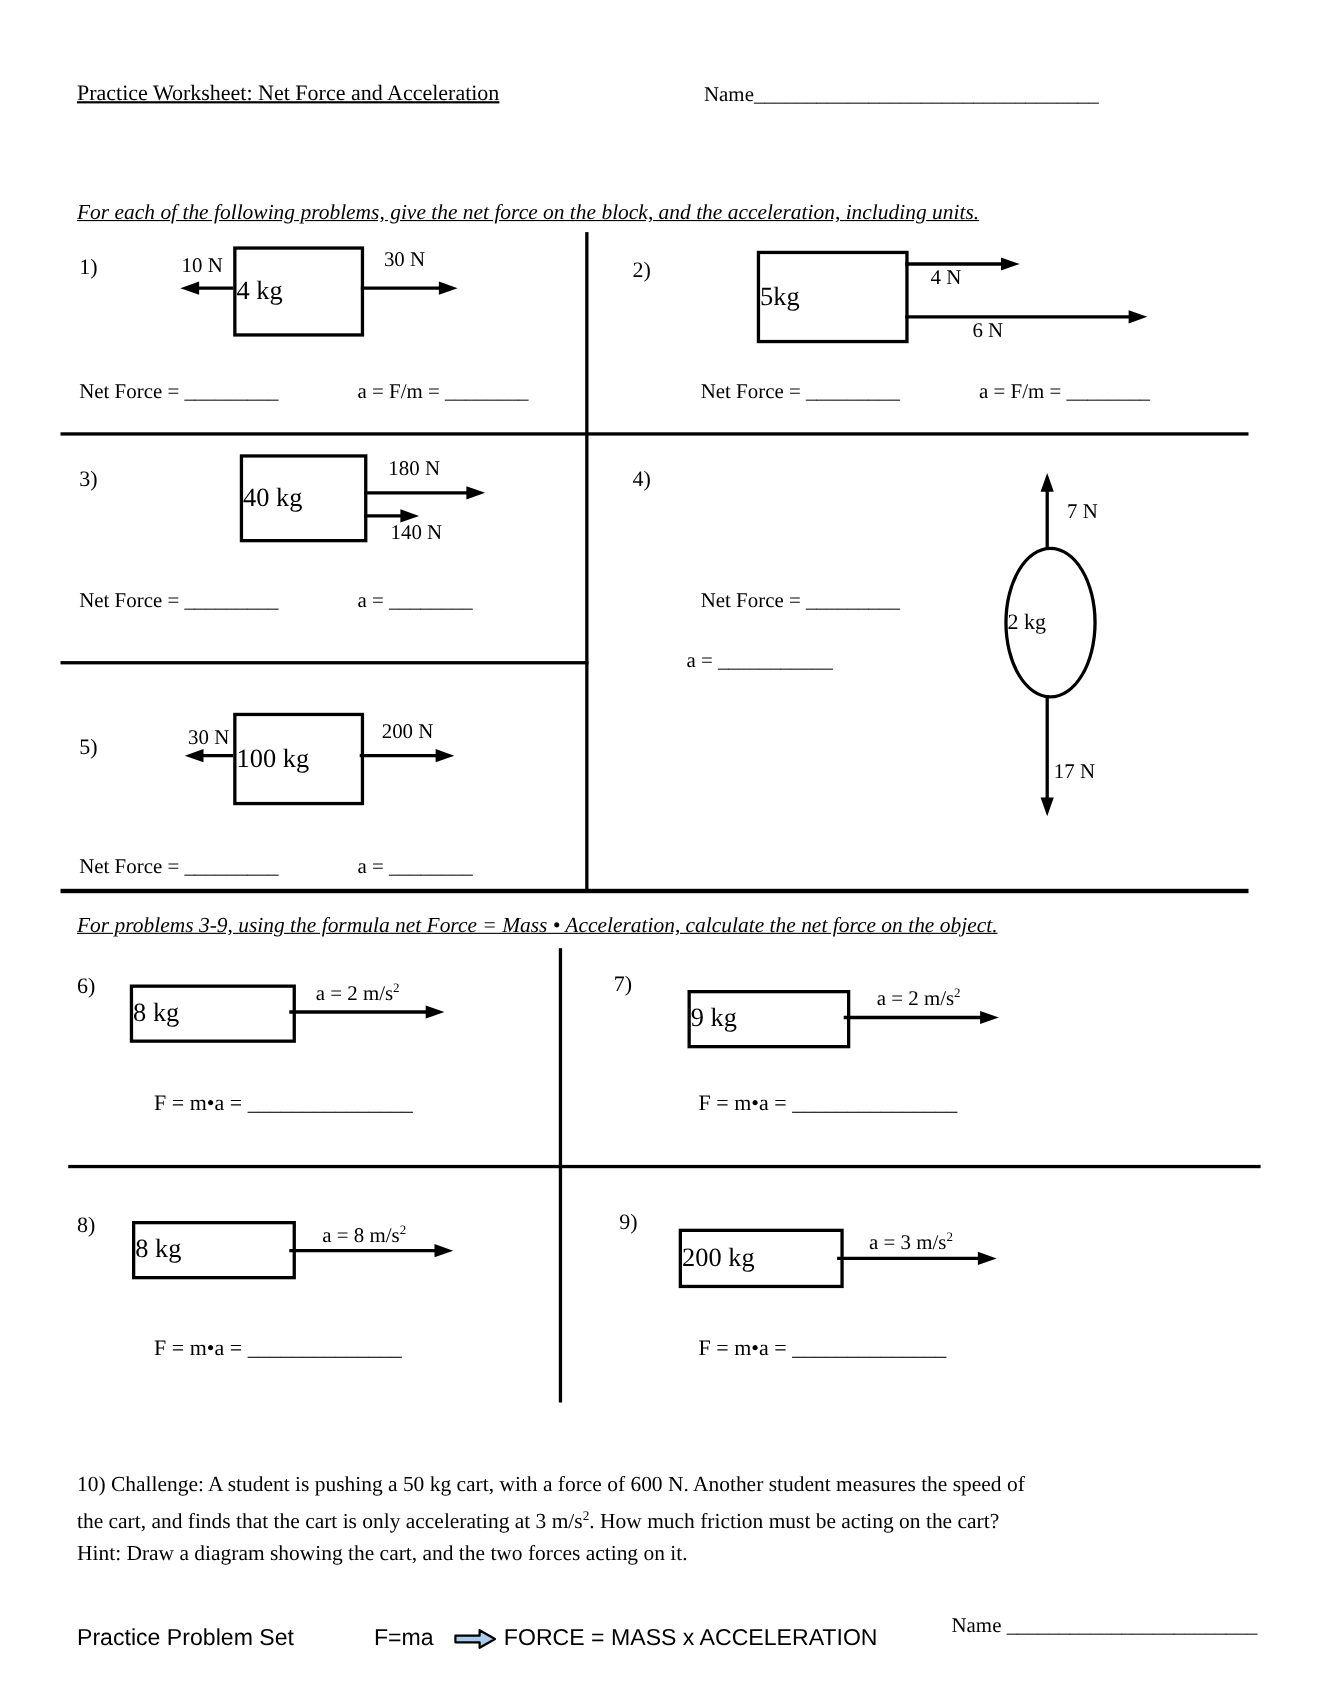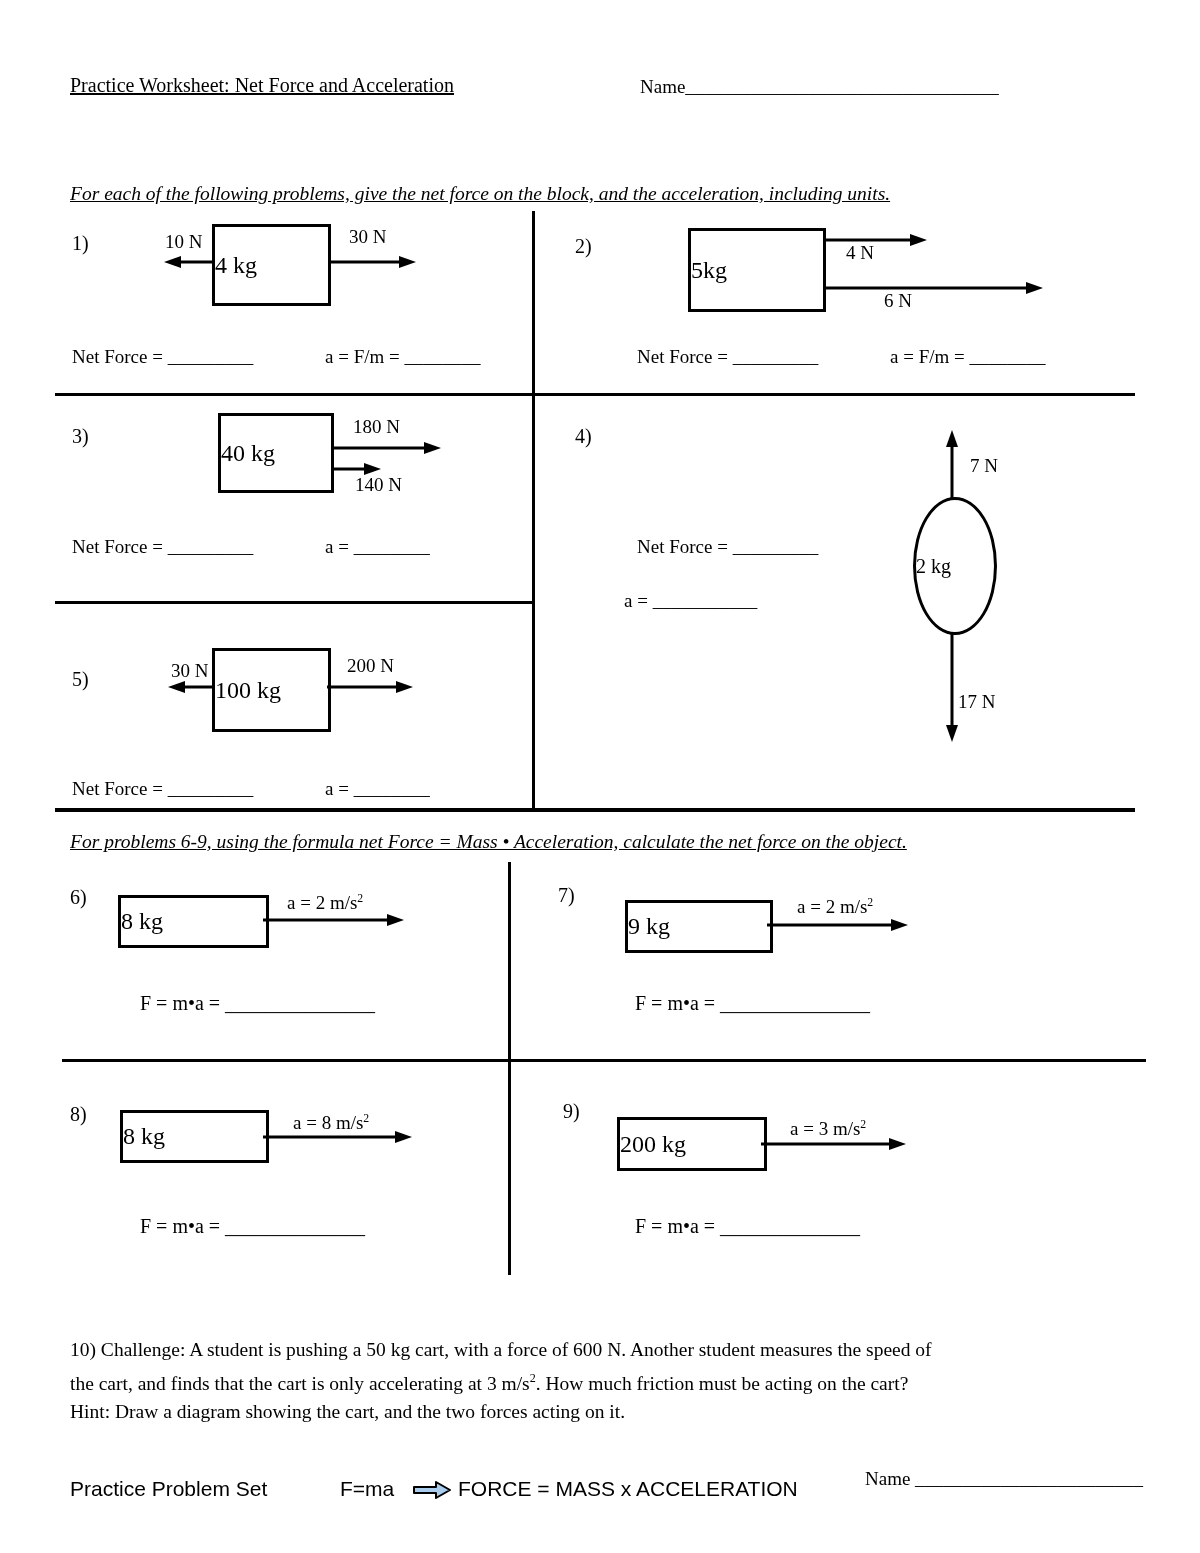--- a/index.html
+++ b/index.html
@@ -121,21 +121,21 @@
   </svg>
   <span class="abs plain19" style="left:171px; top:660px;">30 N</span>
   <svg class="arrow" style="left:327px; top:679px;" width="86" height="16">
     <line x1="0" y1="8" x2="72" y2="8" stroke="#000" stroke-width="3"></line>
     <polygon points="86,8 69,2 69,14" fill="#000"></polygon>
   </svg>
   <span class="abs plain19" style="left:347px; top:655px;">200 N</span>
   <span class="abs plain19" style="left:72px; top:778px;">Net Force = _________</span>
   <span class="abs plain19" style="left:325px; top:778px;">a = ________</span>
 
-  <span class="abs instr" style="left:70px; top:831px;">For problems 6-9, using the formula net Force = Mass • Acceleration, calculate the net force on the object.</span>
+  <span class="abs instr" style="left:70px; top:831px;">For problems 3-9, using the formula net Force = Mass • Acceleration, calculate the net force on the object.</span>
 
   <div class="vline" style="left:508px; top:862px; width:3px; height:413px;"></div>
   <div class="hline" style="left:62px; top:1059px; width:1084px; height:3px;"></div>
 
   <span class="abs plain20" style="left:70px; top:886px;">6)</span>
   <div class="block" style="left:118px; top:895px; width:145px; height:47px;">
     <span>8 kg</span>
   </div>
   <svg class="arrow" style="left:263px; top:912px;" width="141" height="16">
     <line x1="0" y1="8" x2="127" y2="8" stroke="#000" stroke-width="3"></line>

